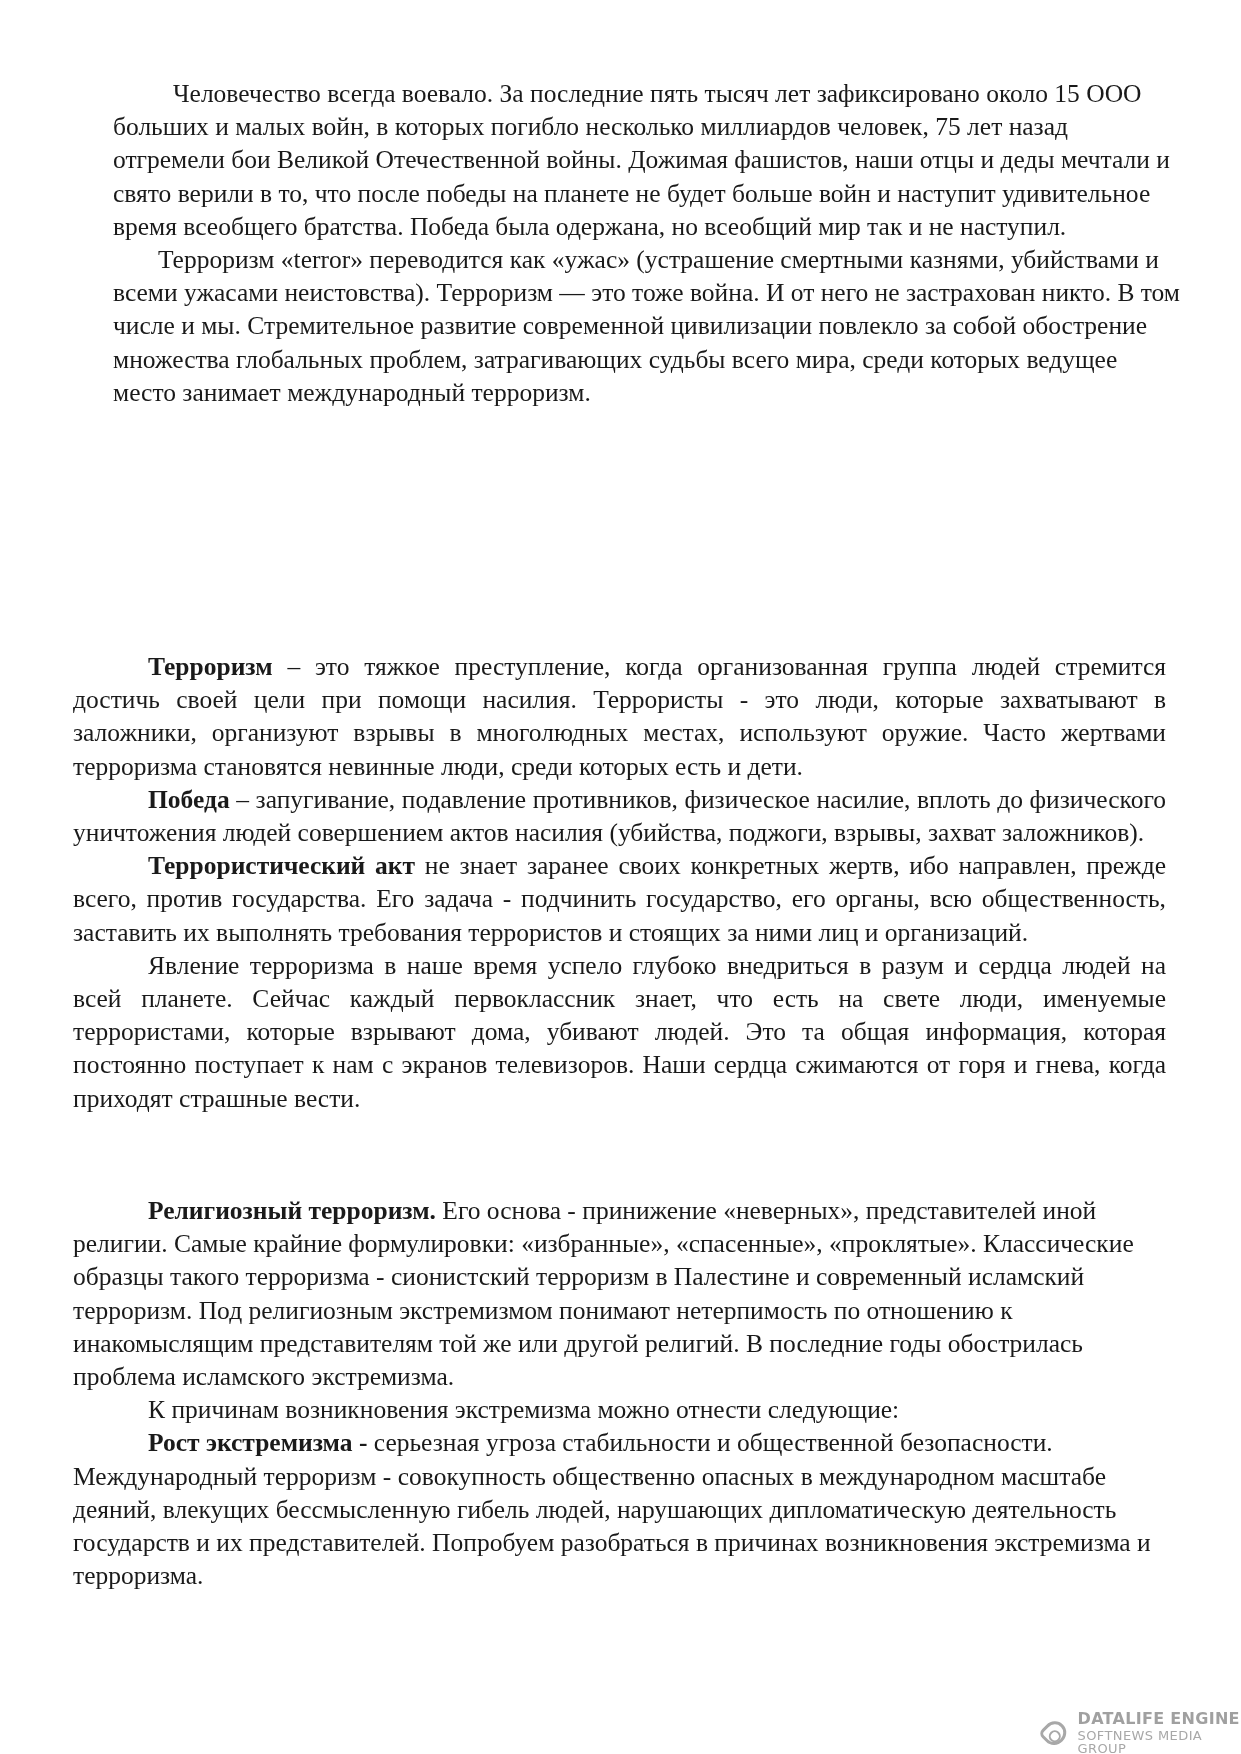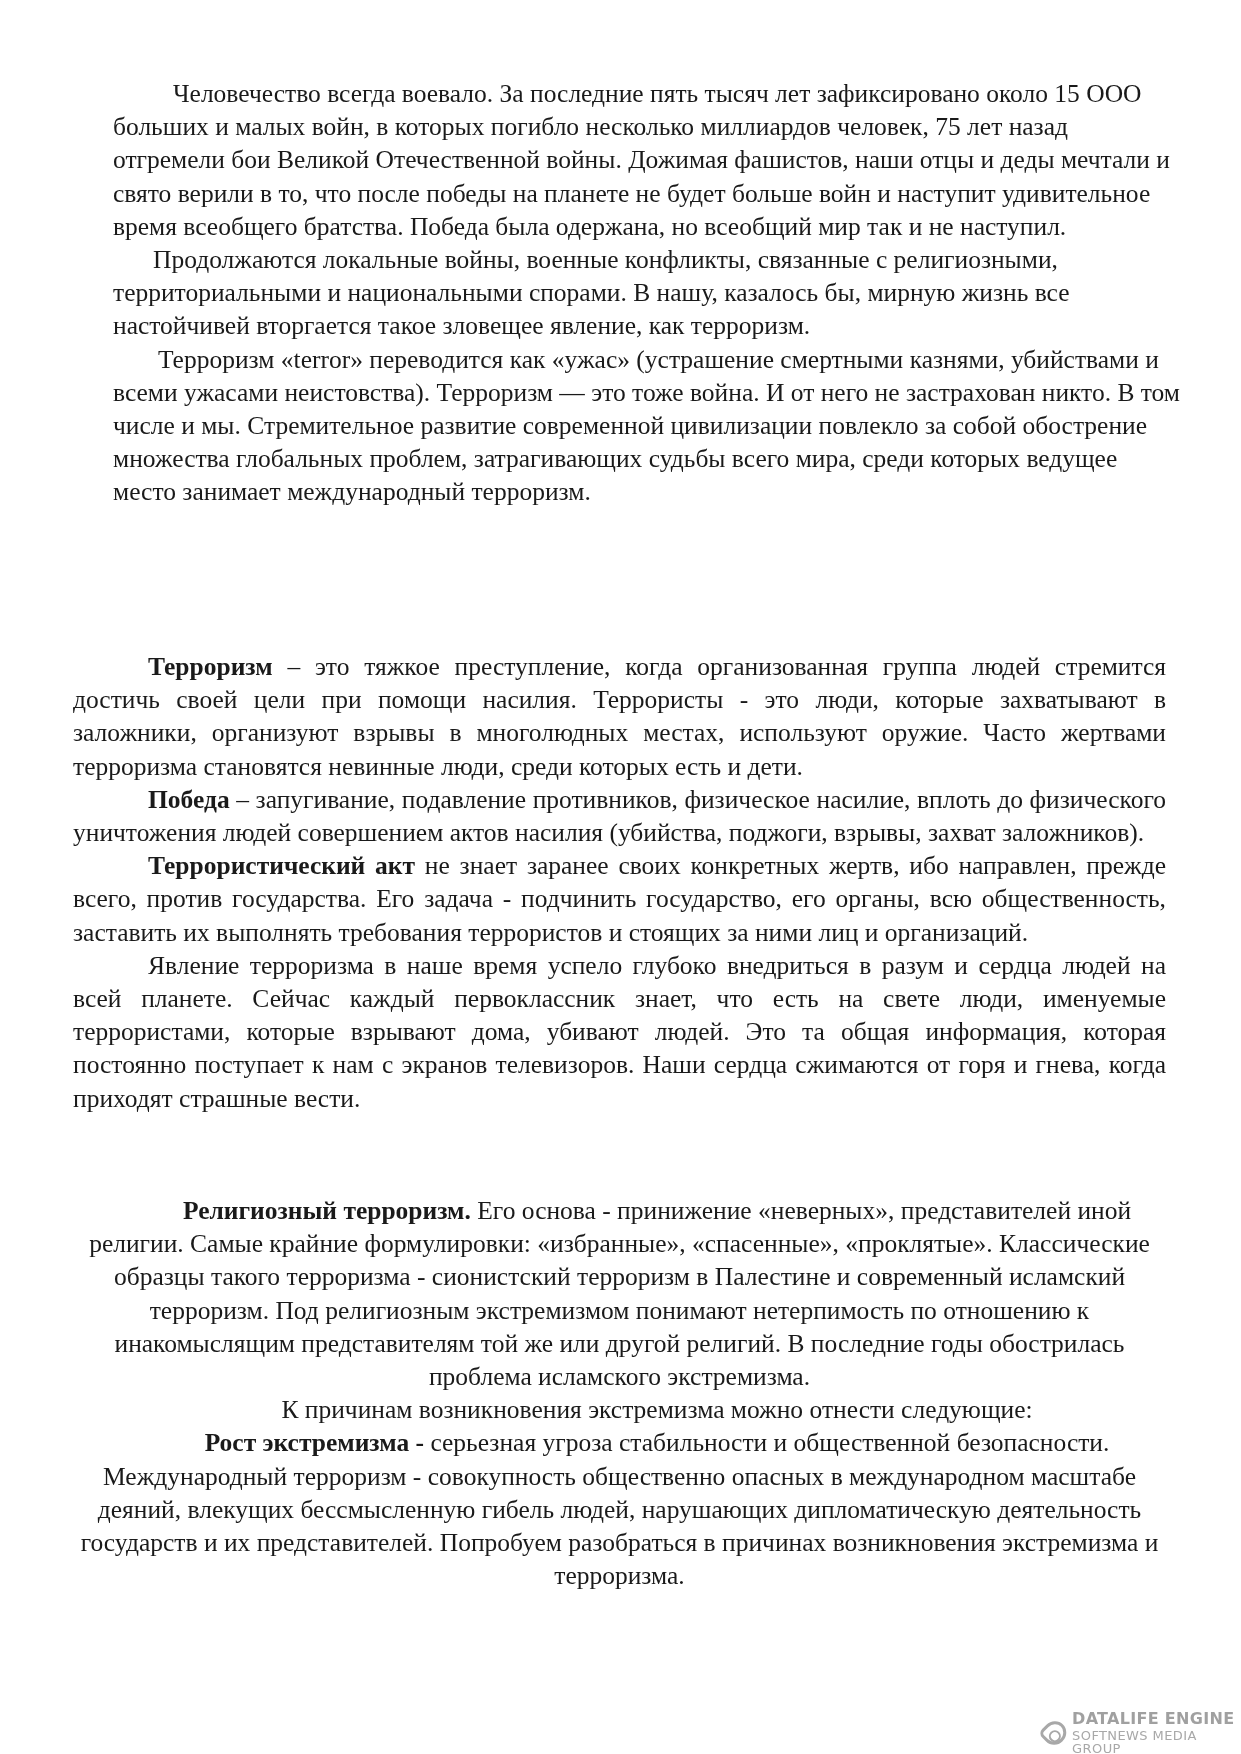--- a/index.html
+++ b/index.html
@@ -37,31 +37,31 @@
     left: 73px;
     width: 1093px;
     text-align: justify;
     margin-top: 44px;
   }
   .sec-b p { margin: 0; text-indent: 75px; }
   
   .sec-c {
     left: 73px;
     width: 1093px;
-    text-align: center;
+    text-align: left;
   }
   .sec-c p { margin: 0; text-indent: 75px; }
   b { font-weight: bold; }
   .watermark {
     position: absolute;
     left: 1043px;
     top: 1705px;
     display: flex;
     align-items: center;
-    gap: 6px;
+    gap: 12px;
     color: #9a9a9a;
     font-family: "DejaVu Sans", sans-serif;
   }
   .wm-logo {
     width: 24px; height: 24px;
     border: 3px solid #a8a8a8;
     border-radius: 50%;
     box-sizing: border-box;
     position: relative;
     transform: rotate(45deg);
@@ -79,21 +79,20 @@
   .wm-title { font-size: 16px; font-weight: bold; letter-spacing: 0.3px; color: #a0a0a0; }
   .wm-sub { font-size: 13px; letter-spacing: 0.4px; color: #a8a8a8; margin-top: 2px; }
 </style>
 </head>
 <body>
 
 <div class="page">
 
   <div class="block sec-a" style="top:71px;">
     <p class="first">Человечество всегда воевало. За последние пять тысяч лет зафиксировано около 15 ООО больших и малых войн, в которых погибло несколько миллиардов человек, 75 лет назад отгремели бои Великой Отечественной войны. Дожимая фашистов, наши отцы и деды мечтали и свято верили в то, что после победы на планете не будет больше войн и наступит удивительное время всеобщего братства. Победа была одержана, но всеобщий мир так и не наступил.</p>
-    <p>Продолжаются локальные войны, военные конфликты, связанные с религиозными, территориальными и национальными спорами. В нашу, казалось бы, мирную жизнь все настойчивей вторгается такое зловещее явление, как терроризм.</p>
     <p class="third">Терроризм «terror» переводится как «ужас» (устрашение смертными казнями, убийствами и всеми ужасами неистовства). Терроризм — это тоже война. И от него не застрахован никто. В том числе и мы. Стремительное развитие современной цивилизации повлекло за собой обострение множества глобальных проблем, затрагивающих судьбы всего мира, среди которых ведущее место занимает международный терроризм.</p>
   </div>
 
   <div class="block sec-b" style="top:600px;">
     <p><b>Терроризм</b><span> – это тяжкое преступление, когда организованная группа людей стремится достичь своей цели при помощи насилия. Террористы - это люди, которые захватывают в заложники, организуют взрывы в многолюдных местах, используют оружие. Часто жертвами терроризма становятся невинные люди, среди которых есть и дети.</span></p>
     <p><b>Победа</b><span> – запугивание, подавление противников, физическое насилие, вплоть до физического уничтожения людей совершением актов насилия (убийства, поджоги, взрывы, захват заложников).</span></p>
     <p><b>Террористический акт</b><span> не знает заранее своих конкретных жертв, ибо направлен, прежде всего, против государства. Его задача - подчинить государство, его органы, всю общественность, заставить их выполнять требования террористов и стоящих за ними лиц и организаций.</span></p>
     <p><span>Явление терроризма в наше время успело глубоко внедриться в разум и сердца людей на всей планете. Сейчас каждый первоклассник знает, что есть на свете люди, именуемые террористами, которые взрывают дома, убивают людей. Это та общая информация, которая постоянно поступает к нам с экранов телевизоров. Наши сердца сжимаются от горя и гнева, когда приходят страшные вести.</span></p>
   </div>
 

